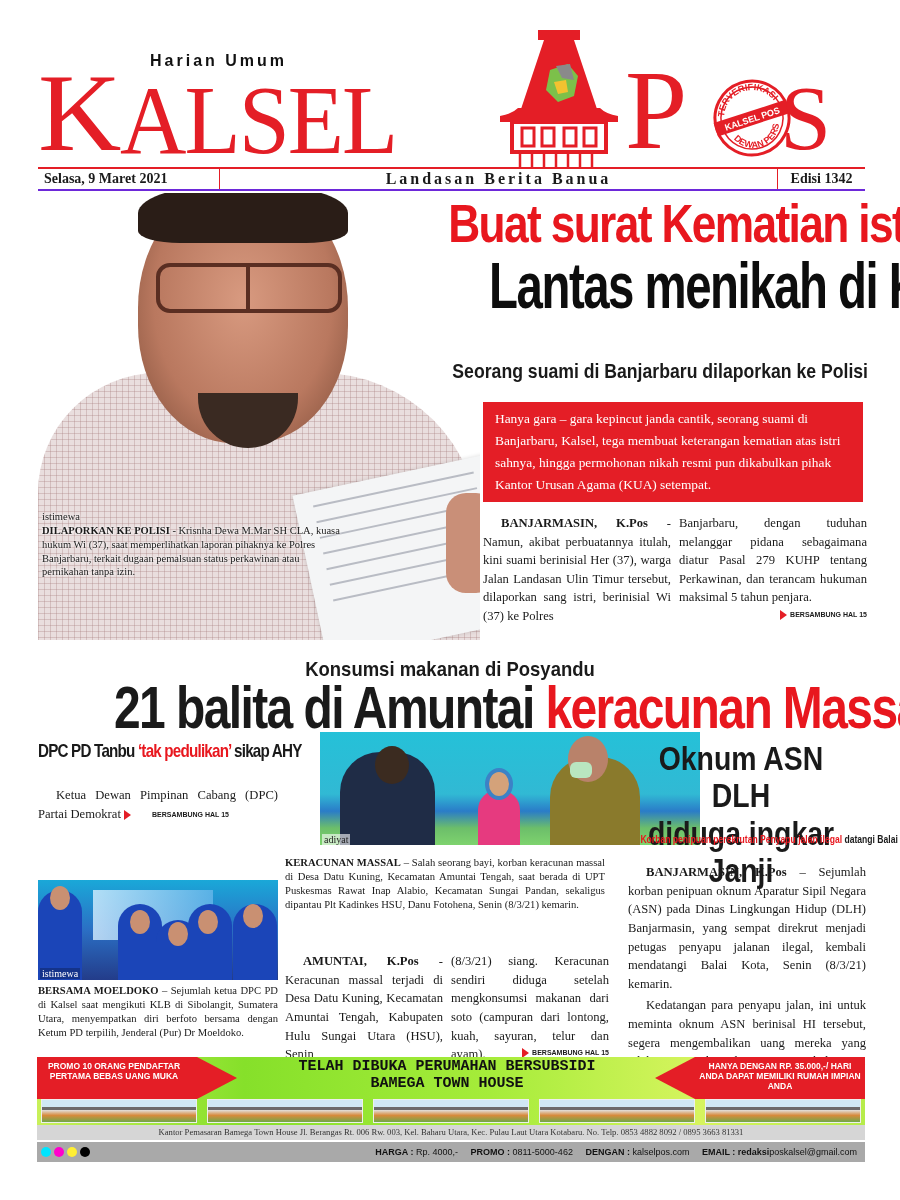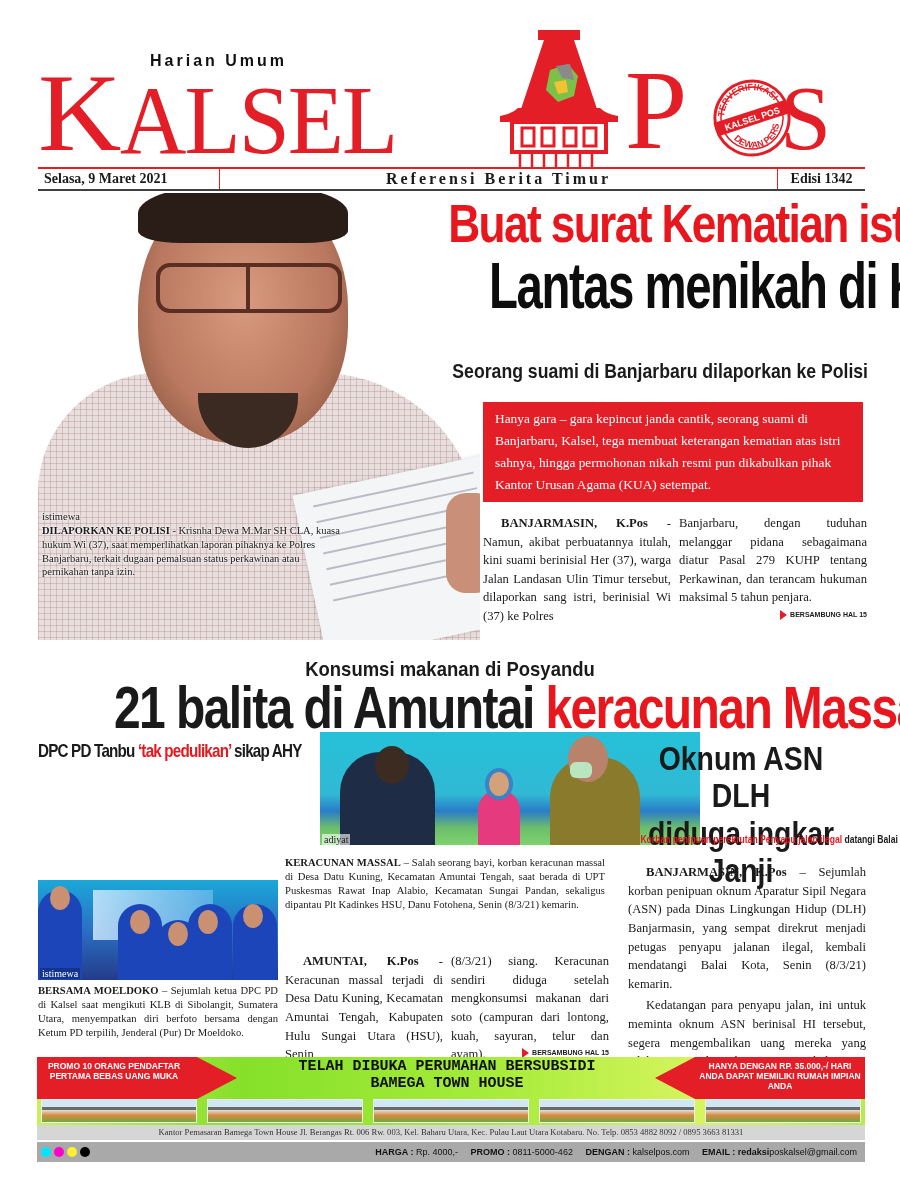--- a/index.html
+++ b/index.html
@@ -10,21 +10,21 @@
   .masthead { position: absolute; left: 0; top: 0; width: 900px; height: 170px; }
   .tagline-top { position: absolute; left: 150px; top: 52px; font-family: "Liberation Sans", sans-serif; font-weight: bold; font-size: 16px; letter-spacing: 3px; color: #111; }
   .logo-word { position: absolute; top: 40px; font-family: "Liberation Serif", serif; color: #e41e26; line-height: 1; }
   .logo-k { left: 38px; top: 58px; font-size: 110px; transform: scaleX(1.05); transform-origin: left top; }
   .logo-alsel { left: 120px; top: 72px; font-size: 92px; letter-spacing: -2px; transform: scaleY(1.05); transform-origin: left top; }
   .logo-p { left: 625px; top: 54px; font-size: 112px; }
   .logo-s { left: 780px; top: 72px; font-size: 92px; }
   .house-icon { position: absolute; left: 498px; top: 30px; width: 122px; height: 140px; }
   .stamp { position: absolute; left: 712px; top: 78px; width: 80px; height: 80px; transform: rotate(-18deg); }
 
-  .dateline { position: absolute; left: 38px; top: 167px; width: 827px; height: 24px; border-top: 2px solid #e41e26; border-bottom: 2px solid #404040; display: flex; align-items: center; }
+  .dateline { position: absolute; left: 38px; top: 167px; width: 827px; height: 24px; border-top: 2px solid #e41e26; border-bottom: 2px solid #6d28d9; display: flex; align-items: center; }
   .dateline .cell { height: 100%; display: flex; align-items: center; font-size: 14px; font-family: "Liberation Serif", serif; }
   .dateline .date { width: 182px; padding-left: 6px; border-right: 1.5px solid #e41e26; font-weight: bold; }
   .dateline .motto { flex: 1; justify-content: center; font-weight: bold; font-size: 16px; letter-spacing: 3px; }
   .dateline .edition { width: 88px; justify-content: center; border-left: 1.5px solid #e41e26; font-weight: bold; }
 
   
   .lead-photo { position: absolute; left: 38px; top: 193px; width: 442px; height: 447px; overflow: hidden; background: #fff; }
   .lead-photo .shirt { position: absolute; left: 0; top: 180px; width: 442px; height: 267px;
     background-color: #e9dede;
     background-image: linear-gradient(rgba(170,130,130,.35) 1px, transparent 1px), linear-gradient(90deg, rgba(170,130,130,.35) 1px, transparent 1px);
@@ -150,21 +150,21 @@
     <circle cx="40" cy="40" r="31" fill="none" stroke="#e41e26" stroke-width="1.5"></circle>
     <text font-family="Liberation Sans, sans-serif" font-size="9" font-weight="bold" fill="#e41e26"><textPath href="#arcTop" startOffset="50%" text-anchor="middle">TERVERIFIKASI</textPath></text>
     <rect x="2" y="33" width="76" height="14" fill="#e41e26"></rect>
     <text x="40" y="44" text-anchor="middle" font-family="Liberation Sans, sans-serif" font-size="9" font-weight="bold" fill="#fff">KALSEL POS</text>
     <text font-family="Liberation Sans, sans-serif" font-size="9" font-weight="bold" fill="#e41e26"><textPath href="#arcBot" startOffset="50%" text-anchor="middle">DEWAN PERS</textPath></text>
   </svg>
   <span class="logo-word logo-s">S</span>
 
   <div class="dateline">
     <div class="cell date">Selasa, 9 Maret 2021</div>
-    <div class="cell motto">Referensi Berita Timur</div>
+    <div class="cell motto">Landasan Berita Banua</div>
     <div class="cell edition">Edisi 1342</div>
   </div>
 </header>
 
 <section>
   <div class="lead-photo">
     <div class="shirt"></div>
     <div class="head"></div>
     <div class="hair"></div>
     <div class="glasses"></div>
@@ -201,20 +201,25 @@
     </div>
   </div>
 </section>
 
 <div class="kicker-head">Konsumsi makanan di Posyandu</div>
 <h1 class="big-head"><span>21 balita di Amuntai </span><span class="red">keracunan Massal</span></h1>
 
 <section>
   <h2 class="left-head"><span>DPC PD Tanbu </span><span class="red">‘tak pedulikan’</span><span> sikap AHY</span></h2>
   <div class="left-body">
+    <p class="indent"><span>Ketua Dewan Pimpinan Cabang (DPC) Partai Demokrat</span>
+      <span class="continue">
+          <span class="tri"></span>
+          <span>BERSAMBUNG HAL 15</span>
+        </span></p>
   </div>
   <div class="left-photo">
     <div class="banner"></div>
     <div class="person" style="left:0;height:90px;"></div>
     <div class="face" style="left:12px;top:6px;"></div>
     <div class="person" style="left:80px;"></div>
     <div class="face" style="left:92px;top:30px;"></div>
     <div class="person" style="left:118px;height:60px;"></div>
     <div class="face" style="left:130px;top:42px;"></div>
     <div class="person" style="left:150px;"></div>

